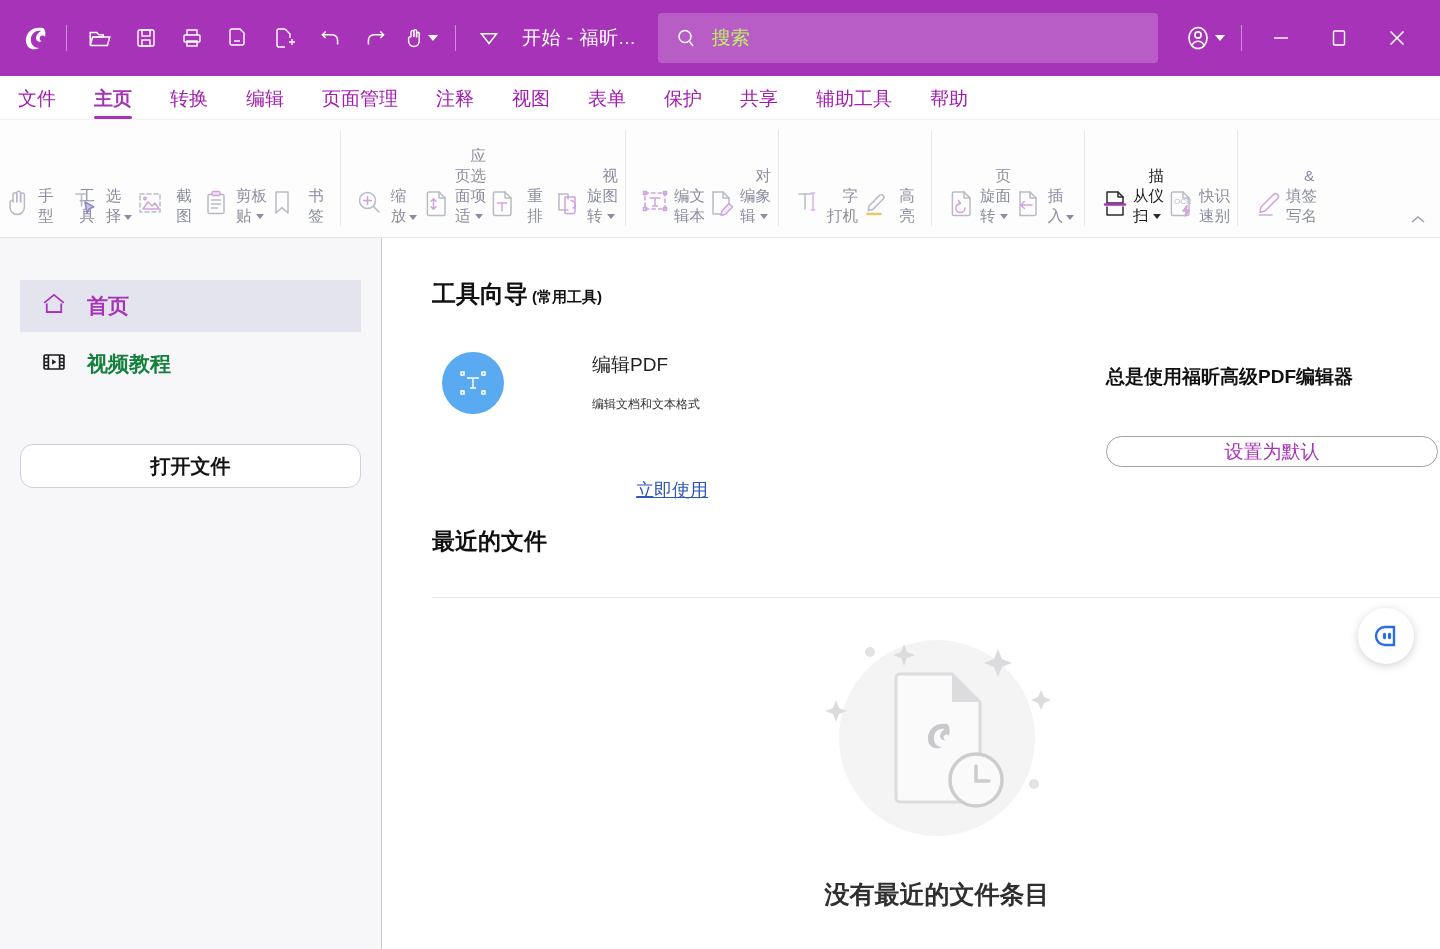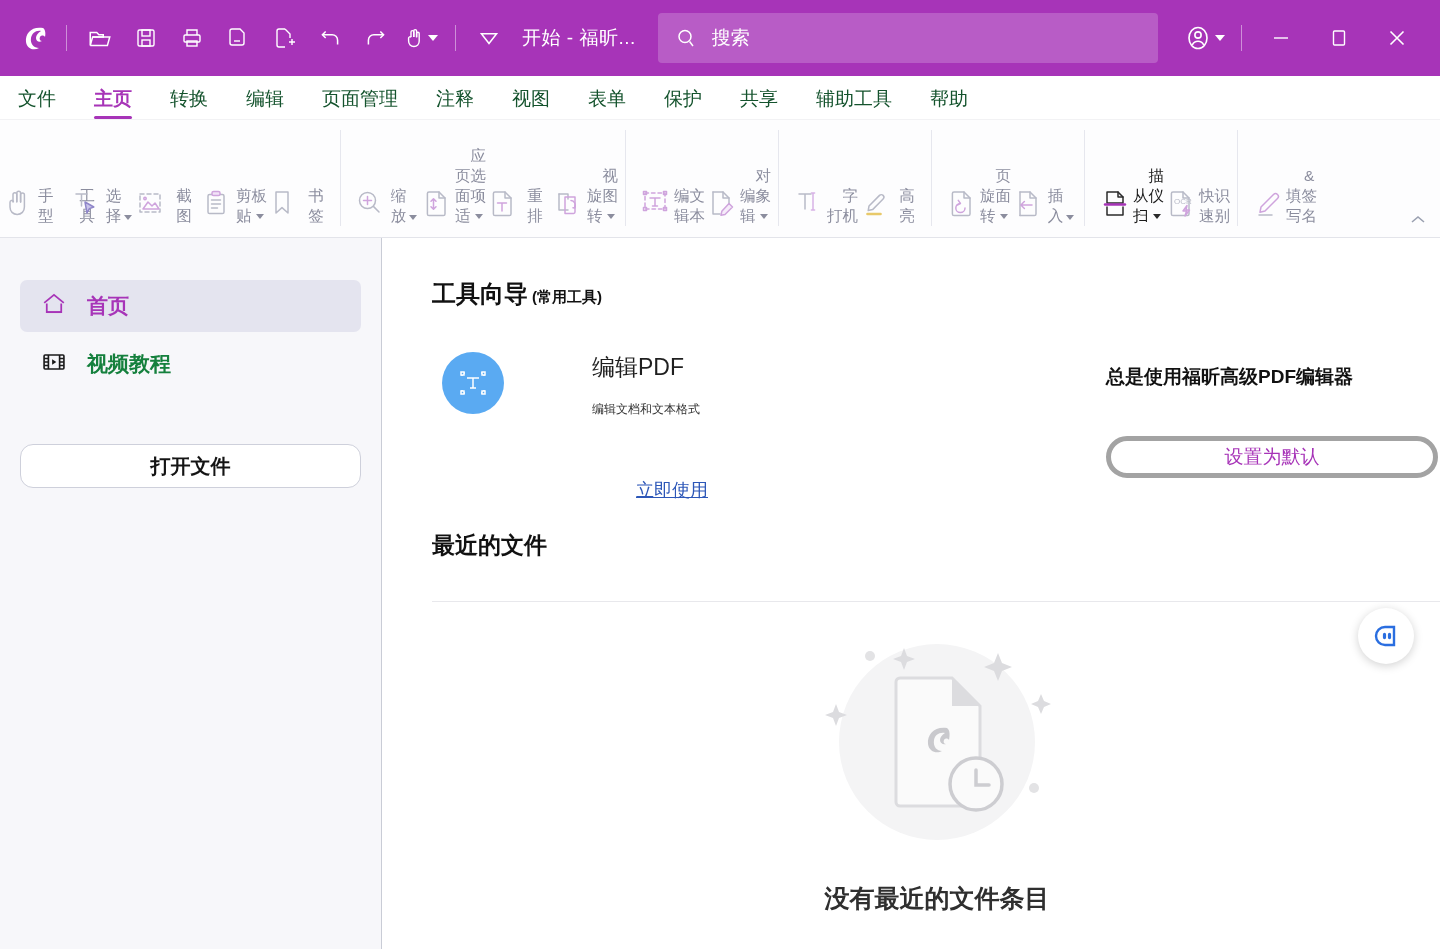--- a/index.html
+++ b/index.html
@@ -25,32 +25,32 @@
   .tb-caret{ width:0;height:0;border-left:5px solid transparent;border-right:5px solid transparent;border-top:6px solid #fff; margin-left:2px;}
   .tb-handgrp{ display:flex; align-items:center; padding-right:4px;}
   .tb-title{
     color:#fff; font-size:19px; margin-left:10px; white-space:nowrap;
     letter-spacing:.5px;
   }
   .tb-search{
     margin-left:22px; width:500px; height:50px; background:rgba(255,255,255,.20);
     border-radius:4px; display:flex; align-items:center; padding:0 16px; cursor:text;
   }
-  .tb-search .ph{ color:#ffffff; font-size:19px; margin-left:14px;}
+  .tb-search .ph{ color:#bef264; font-size:19px; margin-left:14px;}
   .tb-right{ margin-left:auto; display:flex; align-items:center; }
   .tb-acct{ display:flex; align-items:center; padding:0 6px; cursor:pointer;}
   .win-btn{ width:58px;height:52px;display:flex;align-items:center;justify-content:center;cursor:pointer;}
 
   
   .menubar{
     height:44px; background:#fff; display:flex; align-items:flex-end;
     padding-left:18px; border-bottom:1px solid #f2f2f4;
   }
   .menu-item{
-    position:relative; font-size:19px; color:#14532d; padding:0 0 7px 0;
+    position:relative; font-size:19px; color:#a21caf; padding:0 0 7px 0;
     margin-right:38px; cursor:pointer; white-space:nowrap;
   }
   .menu-item.active{ color:#a734b8; font-weight:bold; }
   .menu-item.active::after{
     content:""; position:absolute; left:0; right:0; bottom:0; height:3px;
     background:#a734b8; border-radius:2px;
   }
 
   
   .ribbon{
@@ -73,53 +73,53 @@
   .rcaret-row{ height:18px; display:flex; align-items:center; justify-content:center;}
   .collapse{ position:absolute; right:12px; bottom:6px; cursor:pointer; }
 
   
   .workspace{ display:flex; height:713px; }
   .sidebar{
     width:382px; background:#f7f7fa; border-right:1px solid #c9ccd6; padding:42px 20px 0 20px;
     flex:none;
   }
   .side-item{
-    display:flex; align-items:center; height:52px; border-radius:7px; padding-left:20px;
+    display:flex; align-items:center; height:52px; border-radius:0; padding-left:20px;
     cursor:pointer; margin-bottom:6px;
   }
   .side-item.active{ background:#e4e4ef; }
   .side-label{ font-size:21px; font-weight:bold; color:#15803d; margin-left:19px;}
   .side-item.active .side-label{ color:#a734b8; }
   .open-file-btn{
     margin-top:54px; height:44px; background:#fff; border:1px solid #ced0db; border-radius:13px;
     display:flex; align-items:center; justify-content:center; cursor:pointer;
     font-size:20px; font-weight:bold; color:#141414;
   }
 
   .content{ flex:1; position:relative; overflow:hidden; padding:40px 0 0 50px; background:#fff;}
   .guide-title{ font-size:24px; font-weight:bold; color:#111; display:flex; align-items:baseline;}
   .guide-title .sub{ font-size:15px; font-weight:bold; margin-left:4px; color:#111;}
   .tool-row{ display:flex; align-items:flex-start; margin-top:42px; position:relative;}
   .tool-circle{
     width:62px;height:62px;border-radius:50%;background:#5aaaf2;flex:none;
     display:flex;align-items:center;justify-content:center; margin-left:10px;
   }
   .tool-text{ margin-left:88px; }
-  .tool-name{ font-size:23px; color:#1f1f1f; }
+  .tool-name{ font-size:19px; color:#1f1f1f; }
   .tool-desc{ font-size:12px; color:#333; margin-top:18px;}
   .use-now{
     font-size:18px; color:#2d57b8; text-decoration:underline; cursor:pointer;
     position:absolute; left:204px; top:126px;
   }
   .promo{
     position:absolute; right:-96px; top:12px; width:430px; text-align:left;
   }
   .promo-text{ font-size:19px; font-weight:bold; color:#111; white-space:nowrap;}
   .promo-btn{
-    margin-top:46px; width:332px; height:42px; border:5px solid #a3a3a3; border-radius:21px;
+    margin-top:46px; width:332px; height:31px; border:1px solid #a3a3a3; border-radius:21px;
     display:flex; align-items:center; justify-content:center; color:#a734b8; font-size:19px;
     cursor:pointer; background:#fff;
   }
   .recent-title{ font-size:23px; font-weight:bold; color:#111; margin-top:112px;}
   .recent-rule{ height:1px; background:#e8e8ec; margin-top:40px; margin-right:0;}
   .empty-wrap{
     margin-top:18px; display:flex; flex-direction:column; align-items:center;
     position:relative; width:1010px;
   }
   .empty-text{

